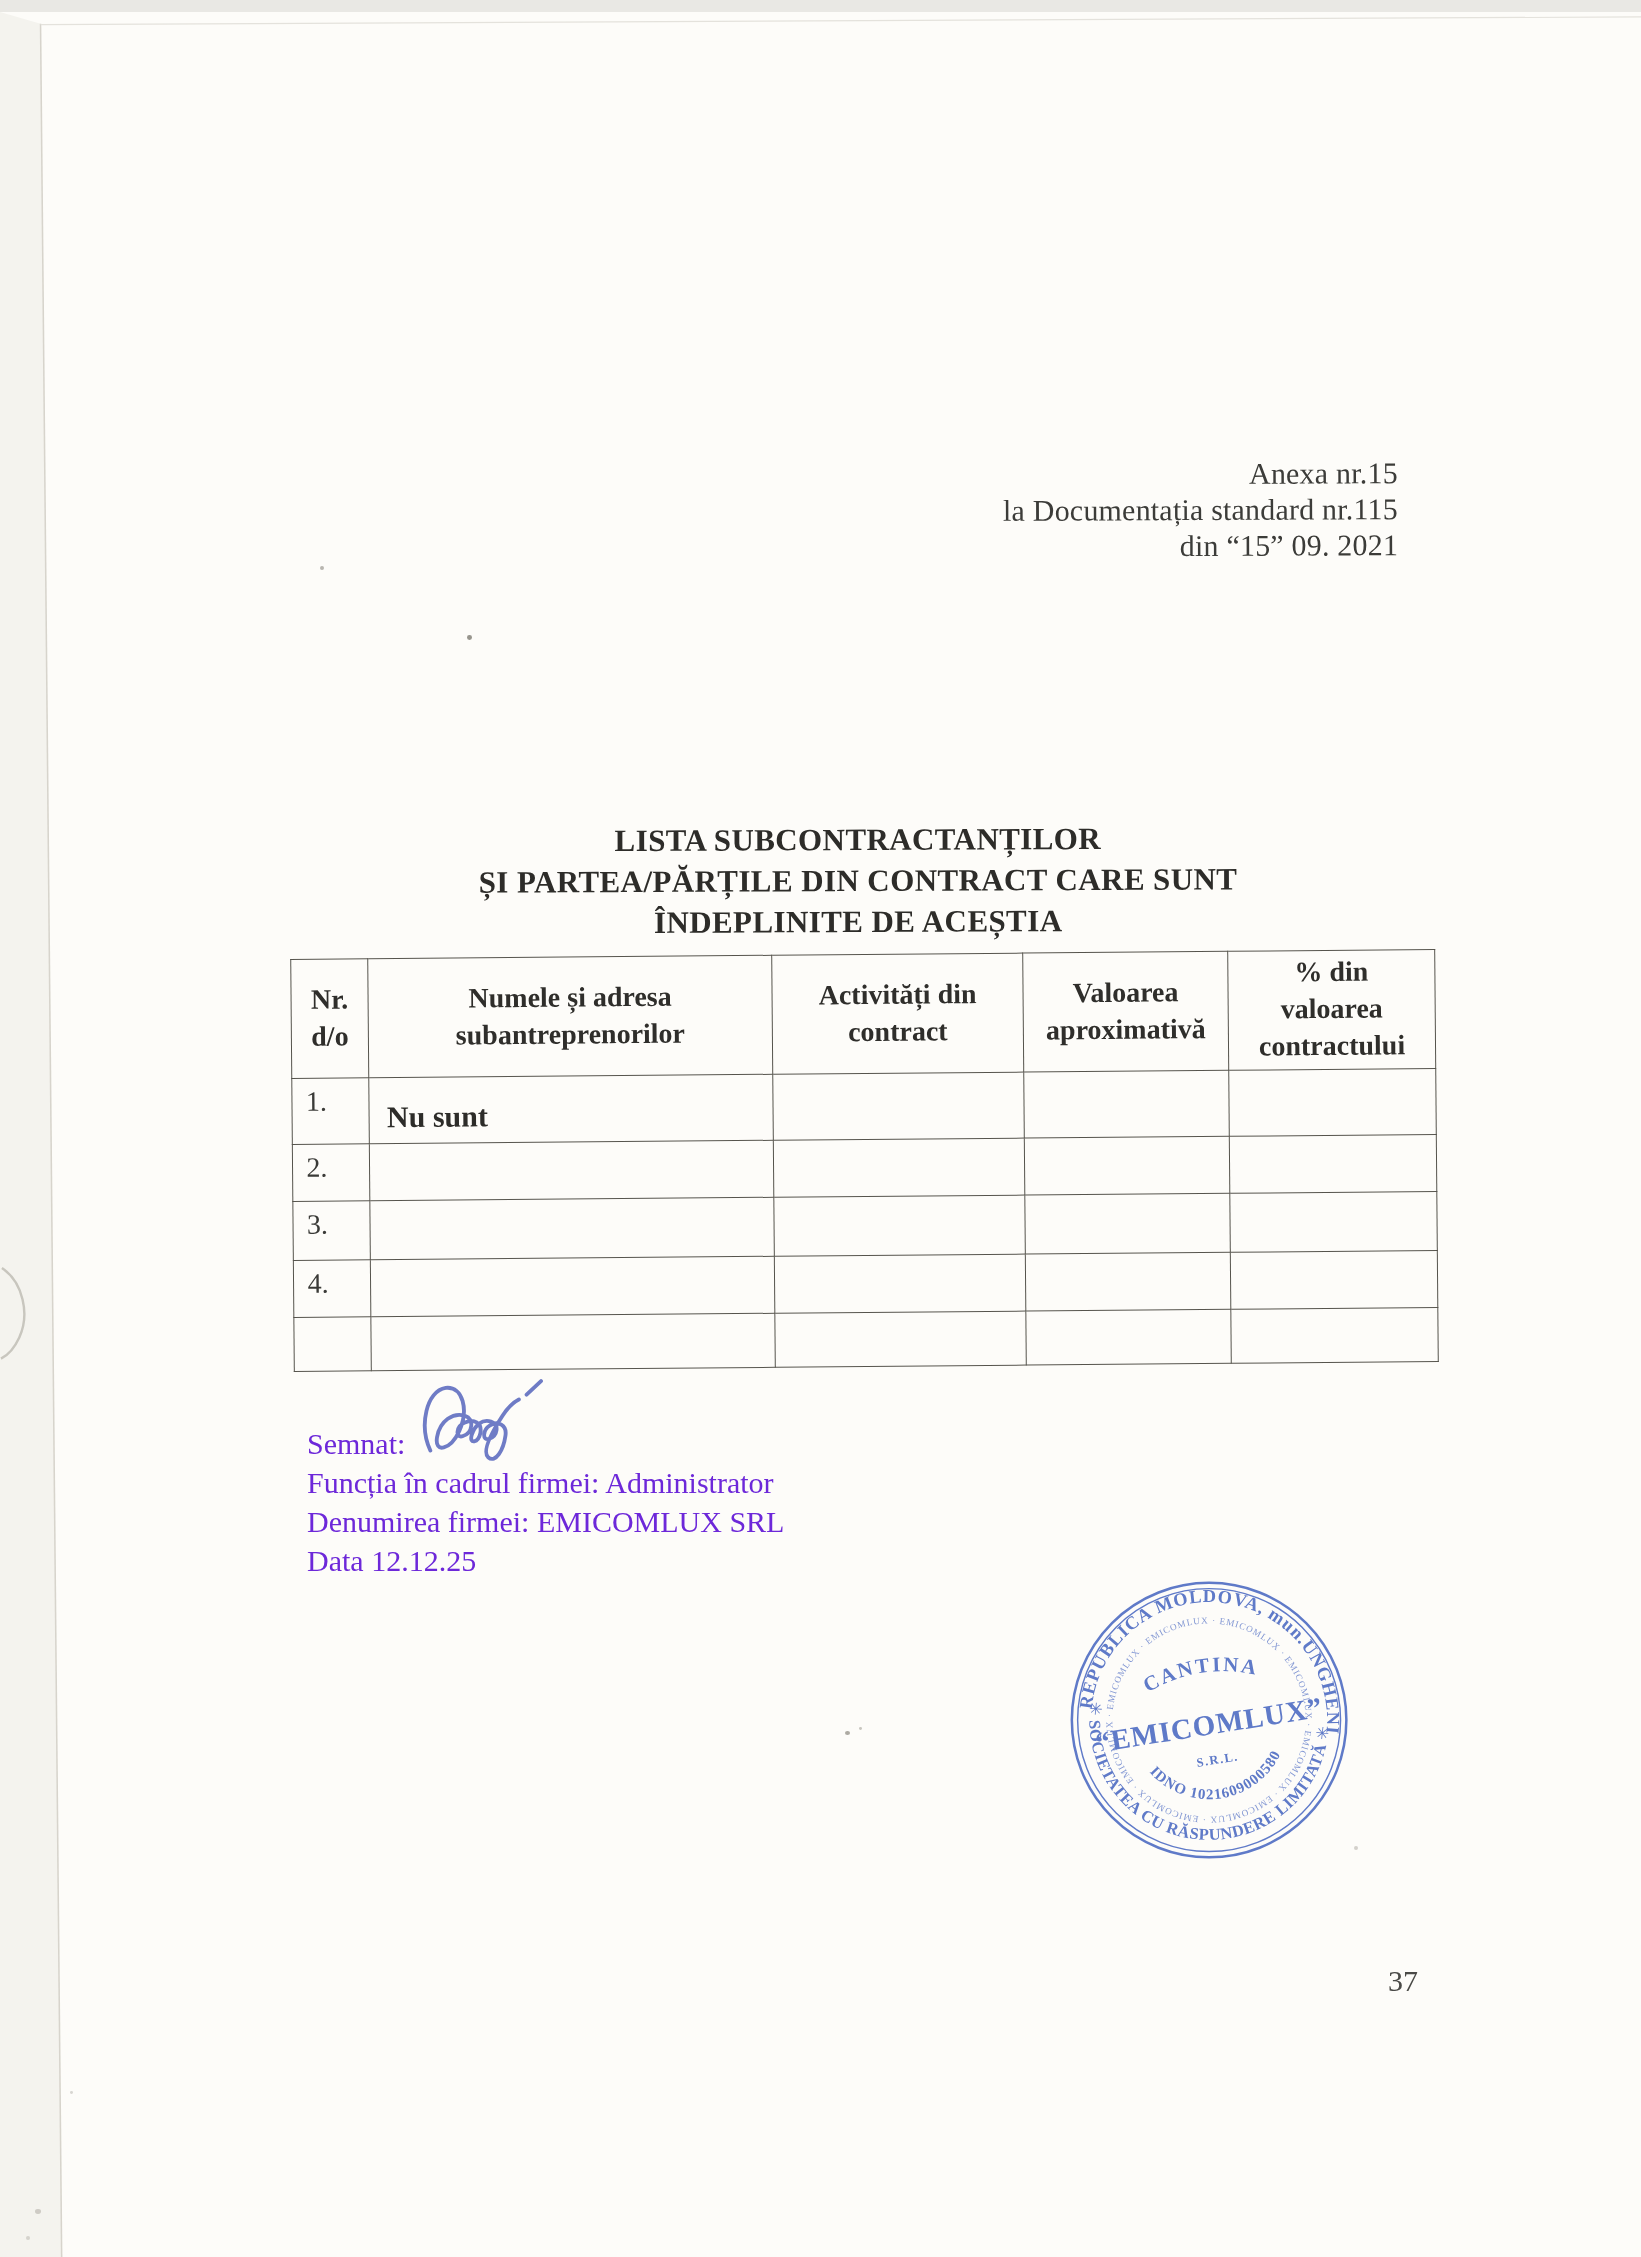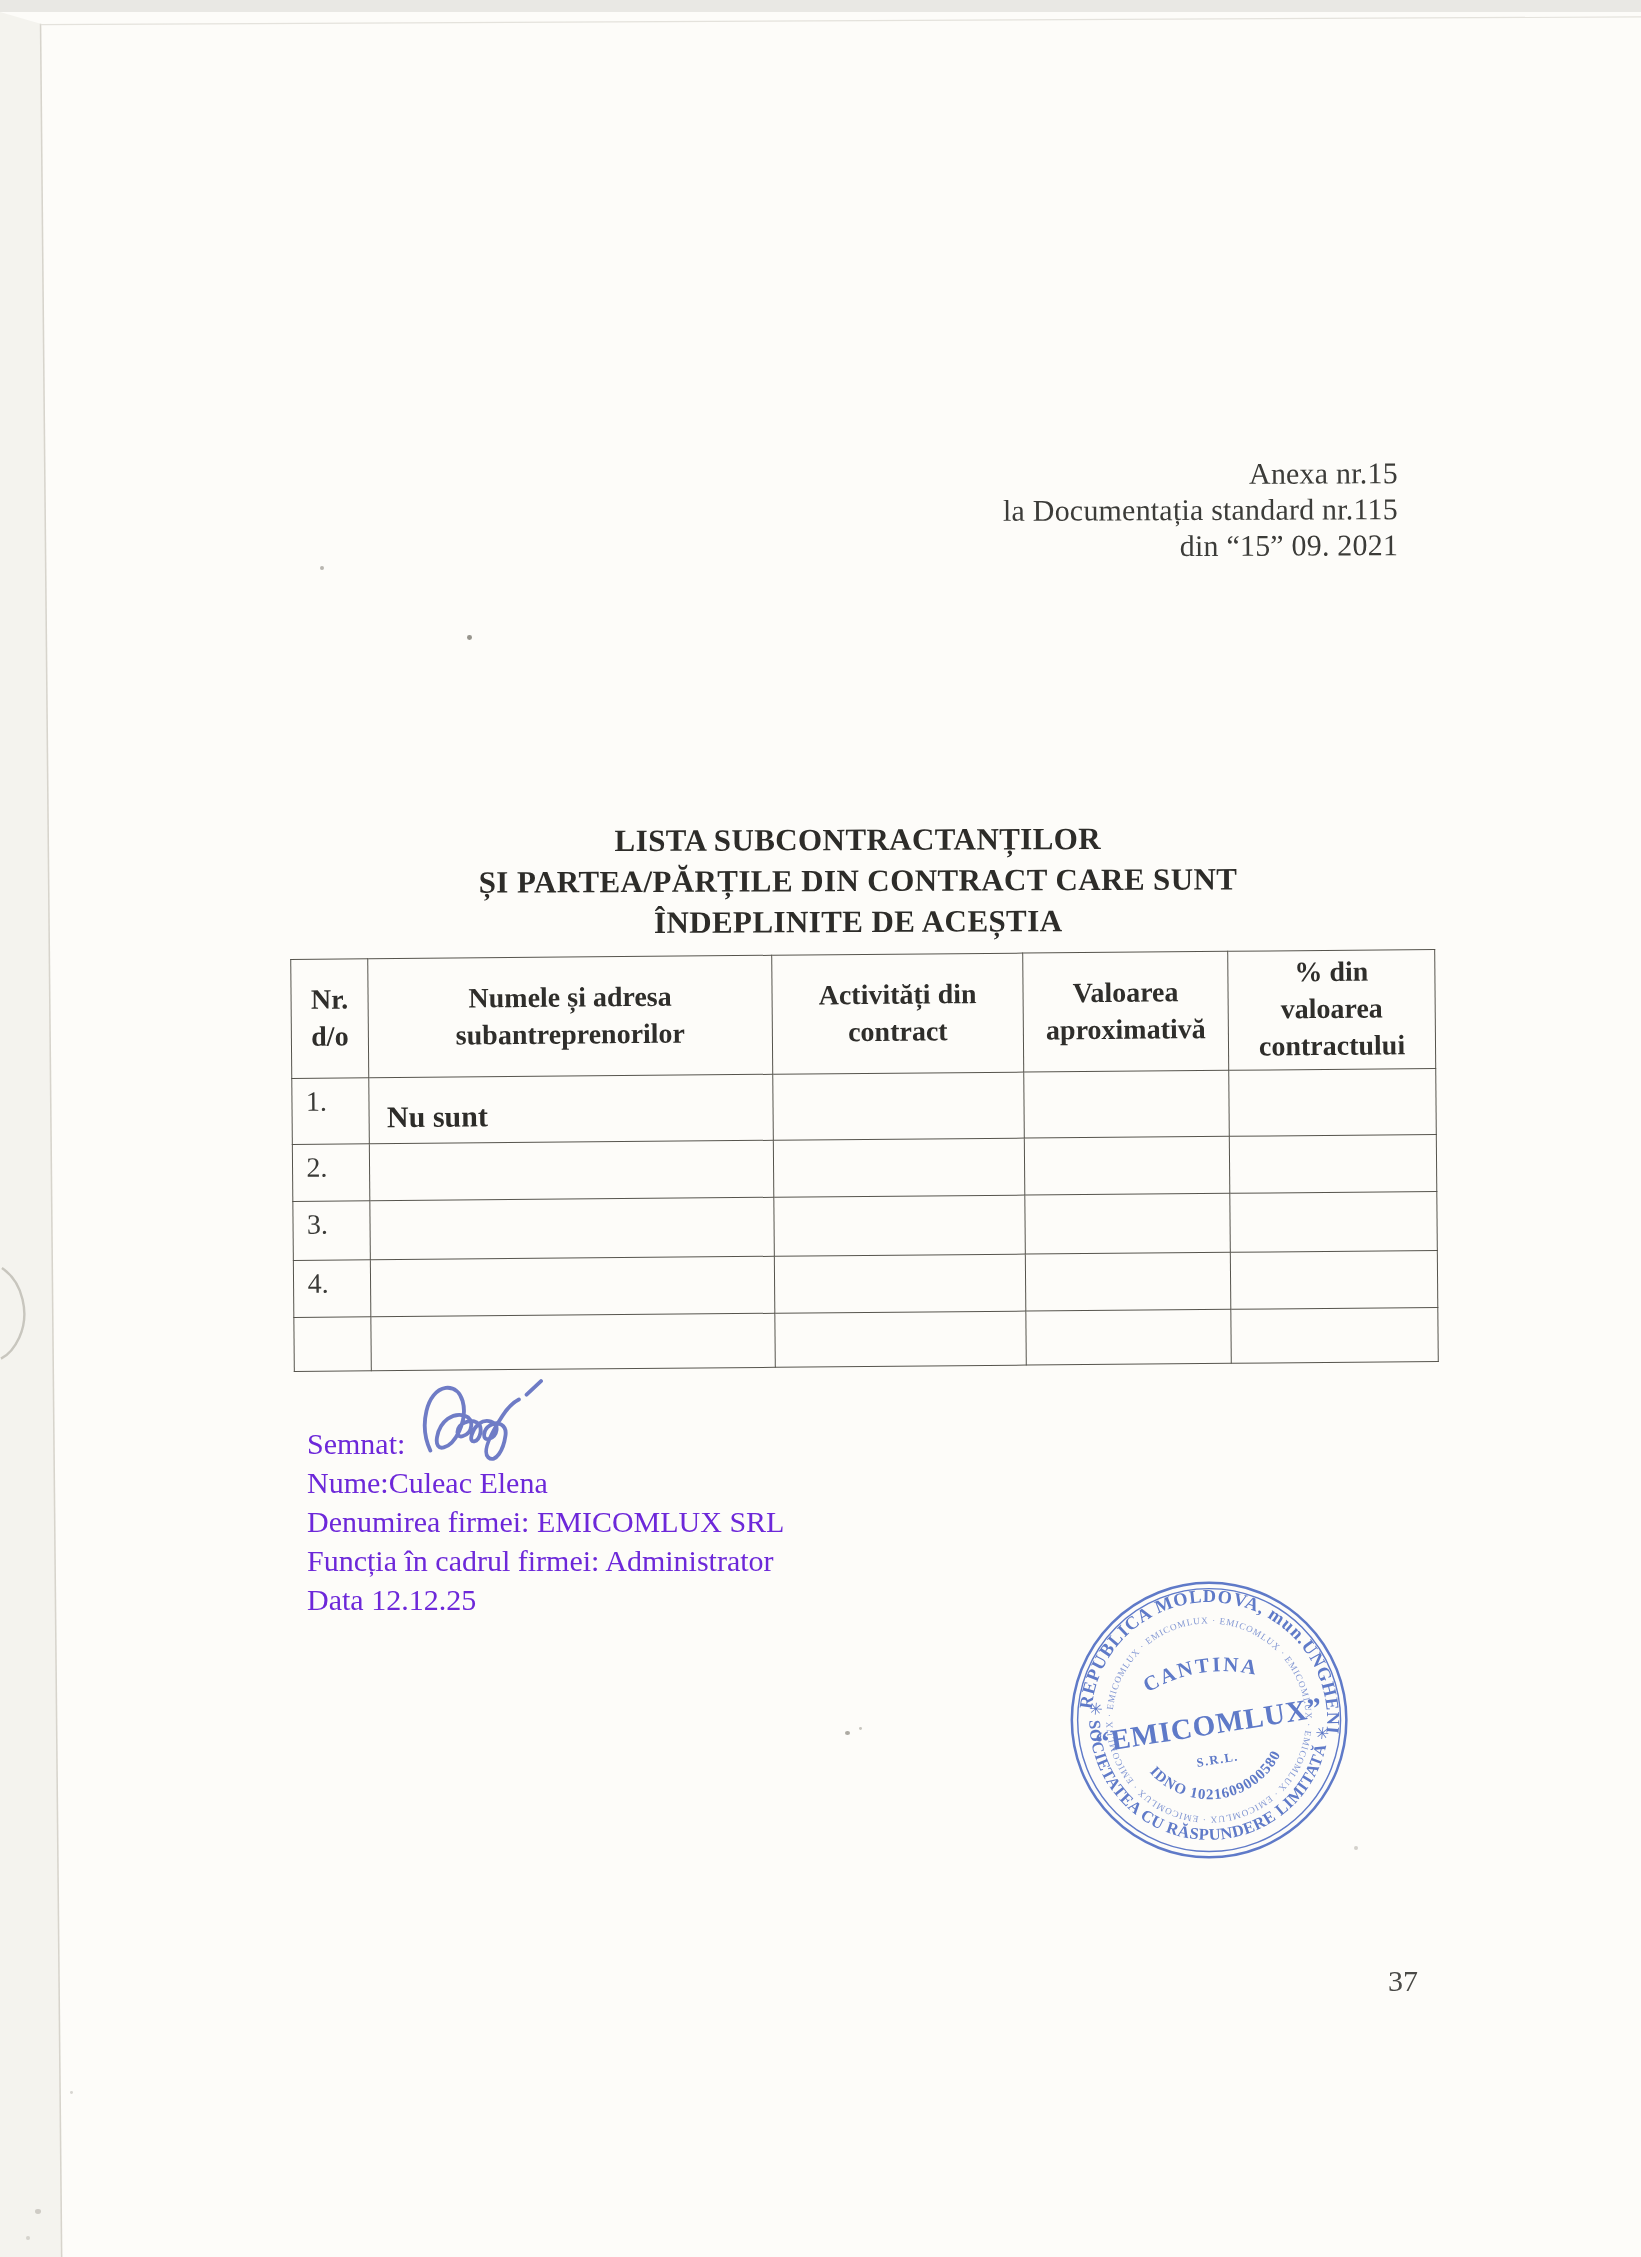--- a/index.html
+++ b/index.html
@@ -138,23 +138,22 @@
           <td></td>
           <td></td>
           <td></td>
         </tr>
       </tbody>
     </table>
   </div>
 
   <div class="abs content sig-block">
     <div>Semnat:</div>
-    <div>Nume:Culeac Elena</div>
+    <div>Funcția în cadrul firmei: Administrator</div>
     <div>Denumirea firmei: EMICOMLUX SRL</div>
-    <div>Funcția în cadrul firmei: Administrator</div>
     <div class="italic">Data 12.12.25</div>
   </div>
 
   <svg id="signature-svg" class="abs" width="154" height="97" viewBox="0 0 160 100">
     <g stroke="#5f6ec0" stroke-width="4" fill="none" stroke-linecap="round" stroke-linejoin="round" opacity=".9">
       <path d="M 18,78 C 6,52 14,16 34,13 C 52,11 58,36 48,58 C 39,77 22,82 25,64
            C 28,47 42,38 54,42 C 64,45 62,60 52,63 C 44,66 44,53 54,49
            C 63,45 72,49 70,60 C 68,70 58,72 61,62 C 64,52 72,45 81,48
            C 90,51 88,63 79,66 C 72,68 72,57 80,52 C 88,47 98,51 96,63
            C 94,77 86,92 78,85 C 72,79 80,62 93,42 C 98,34 104,28 110,25"></path>

